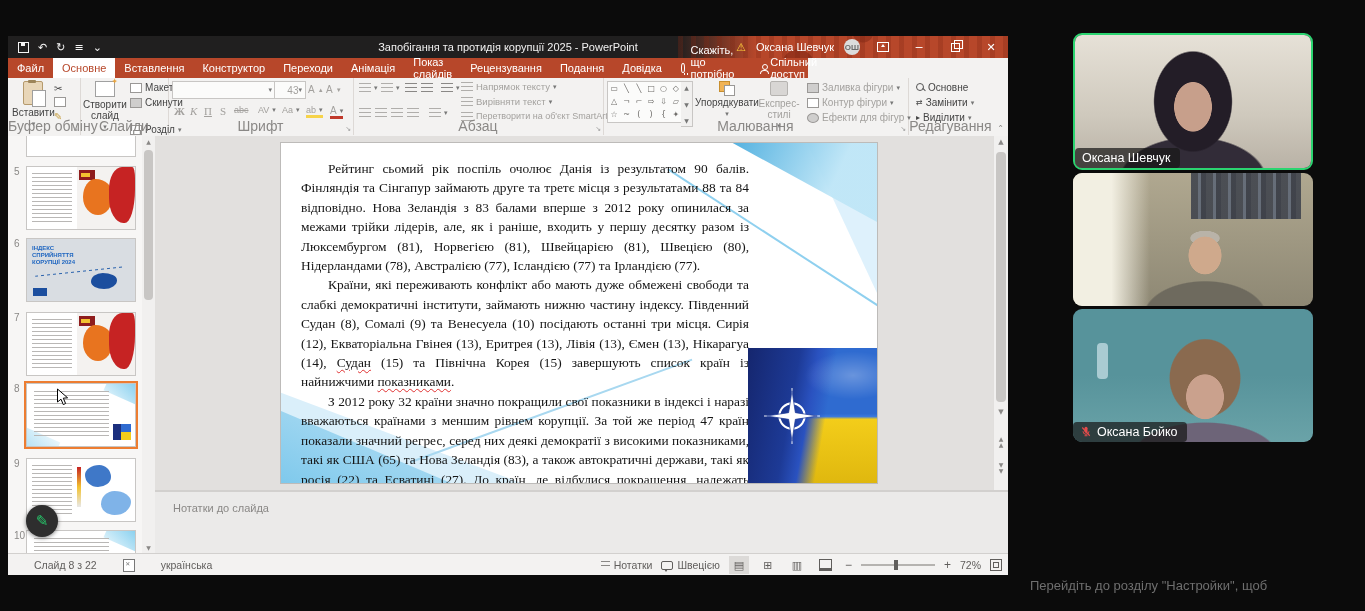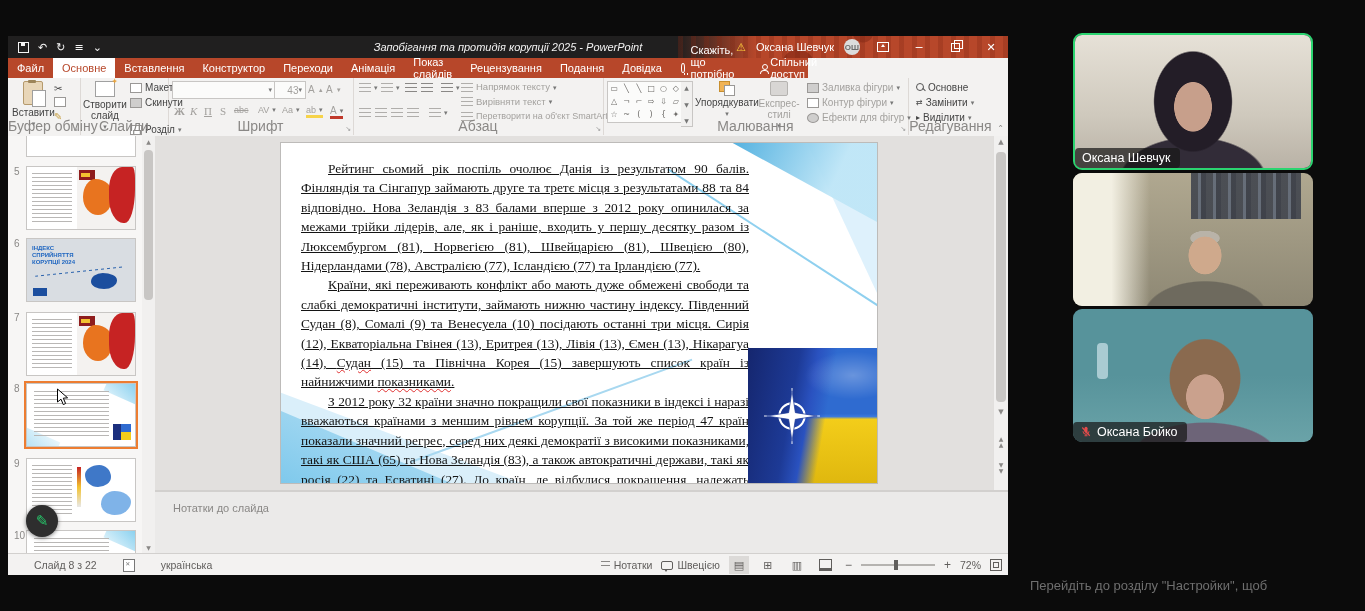--- a/index.html
+++ b/index.html
@@ -13,21 +13,21 @@
     background:
       radial-gradient(circle at 120px 30px, rgba(125,36,18,.55) 0 16px, rgba(125,36,18,0) 17px),
       radial-gradient(circle at 185px -4px, rgba(125,36,18,.45) 0 10px, rgba(125,36,18,0) 11px),
       repeating-linear-gradient(90deg, rgba(130,40,20,.30) 0 5px, rgba(130,40,20,0) 5px 13px),
       linear-gradient(90deg, rgba(183,71,42,0) 0, #b7472a 78px);}
   .qat{position:absolute;left:10px;top:0;height:22px;display:flex;align-items:center;gap:9px;z-index:3;}
   .qat .qi{font-family:"DejaVu Sans",sans-serif;font-size:11px;color:#f5f5f5;line-height:1;}
   .i-floppy{display:inline-block;width:9px;height:9px;border:1px solid #f5f5f5;position:relative;}
   .i-floppy::after{content:"";position:absolute;left:2px;top:0;width:4px;height:3px;background:#f5f5f5;}
   .tb-title{position:absolute;left:0;right:0;top:0;height:22px;line-height:22px;text-align:center;
-    font-size:11px;color:#f2f2f2;z-index:2;pointer-events:none;font-style:italic;}
+    font-size:11px;color:#f2f2f2;z-index:2;pointer-events:none;}
   .tb-right{position:absolute;right:4px;top:0;height:22px;display:flex;align-items:center;gap:10px;z-index:3;}
   .warn{color:#ffce3a;font-family:"DejaVu Sans",sans-serif;font-size:11px;}
   .tb-user{font-size:11px;color:#fff;}
   .avatar{width:16px;height:16px;border-radius:50%;background:#dcdcdc;color:#6b6b6b;font-size:8px;
     display:flex;align-items:center;justify-content:center;font-weight:bold;}
   .wc{width:26px;height:22px;display:flex;align-items:center;justify-content:center;color:#fff;font-size:11px;
     font-family:"DejaVu Sans",sans-serif;}
   .i-ribopt{display:inline-block;width:10px;height:8px;border:1px solid #fff;position:relative;}
   .i-ribopt::after{content:"";position:absolute;left:3px;top:1px;border-left:2px solid transparent;border-right:2px solid transparent;border-bottom:3px solid #fff;}
   .i-restore{display:inline-block;width:7px;height:7px;border:1px solid #fff;position:relative;background:transparent;}
@@ -123,21 +123,21 @@
   .deco-tr2{position:absolute;right:0;top:0;width:70px;height:150px;background:#d6eefb;
     clip-path:polygon(100% 0,0 0,100% 100%);opacity:.8;}
   .deco-line-tr{position:absolute;right:-30px;top:96px;width:260px;height:1.5px;background:#8fd0ef;transform:rotate(33deg);}
   .deco-bl1{position:absolute;left:0;bottom:0;width:240px;height:110px;background:#daeffa;
     clip-path:polygon(0 18%,0 100%,100% 100%);}
   .deco-bl2{position:absolute;left:0;bottom:0;width:170px;height:80px;
     background:linear-gradient(25deg,#7fc9ec,#bfe3f5);clip-path:polygon(0 10%,0 100%,100% 100%);}
   .deco-line-bl{position:absolute;left:120px;bottom:72px;width:300px;height:1.5px;background:#a8d8f0;transform:rotate(-20deg);}
   .slidetext{position:absolute;left:20px;top:16px;width:448px;font-family:"Liberation Serif",serif;
     font-size:13.4px;line-height:19.4px;color:#141414;text-align:justify;z-index:6;}
-  .par{text-indent:27px;margin:0;text-decoration:underline;}
+  .par{text-indent:27px;margin:0;}
   .miss{text-decoration:underline;text-decoration-style:wavy;text-decoration-color:#e03131;text-decoration-thickness:1px;text-underline-offset:2px;}
   .nato{position:absolute;left:467px;top:205px;width:131px;height:137px;z-index:6;
     background:
       radial-gradient(80px 40px at 80% 20%, rgba(255,255,255,.28), rgba(255,255,255,0) 60%),
       linear-gradient(100deg,#15266e 0%,#1d3a96 34%,#2a52c0 46%,rgba(42,82,192,0) 58%),
       linear-gradient(to bottom,#2f6bd0 0 48%,#3b79dd 50%,#f3cd1a 52%,#dfb70e 100%);}
   .nato svg{position:absolute;left:16px;top:40px;}
   
   .vscroll{position:absolute;right:0;top:100px;width:14px;height:354px;background:#f1f0ef;border-left:1px solid #e1dfdd;
     font-family:"DejaVu Sans",sans-serif;}
@@ -350,21 +350,21 @@
           </div>
         <div class="sbtn" style="left:38px;top:30px;">
             <span class="il dim"></span>
           </div>
         <div class="sbtn" style="left:54px;top:30px;">
             <span class="il dim"></span>
           </div>
         <div class="sbtn dd" style="left:76px;top:30px;">
             <span class="il dim"></span>
           </div>
-        <div class="sbtn dis dd" style="left:108px;top:3px;font-size:9.5px;align-items:flex-end;">
+        <div class="sbtn dis dd" style="left:108px;top:3px;font-size:9.5px;">
             <span class="il dim"></span>
             <span>Напрямок тексту</span>
           </div>
         <div class="sbtn dis dd" style="left:108px;top:18px;font-size:9.5px;">
             <span class="il dim"></span>
             <span>Вирівняти текст</span>
           </div>
         <div class="sbtn dis dd" style="left:108px;top:33px;font-size:9px;">
             <span class="il dim"></span>
             <span>Перетворити на об'єкт SmartArt</span>

